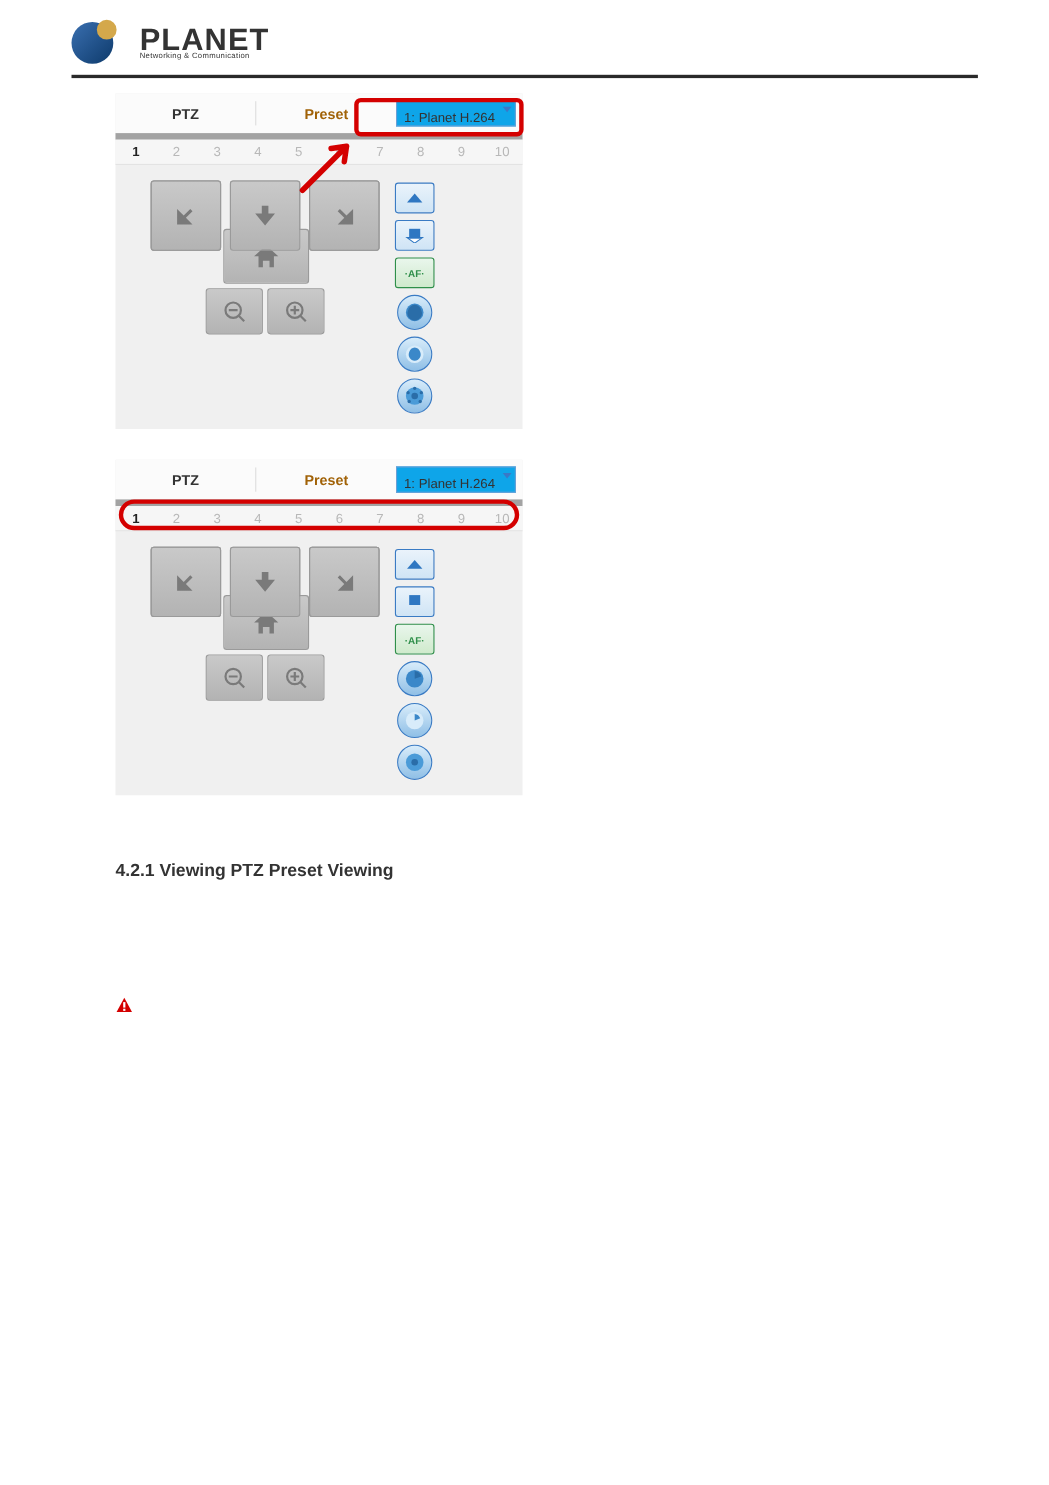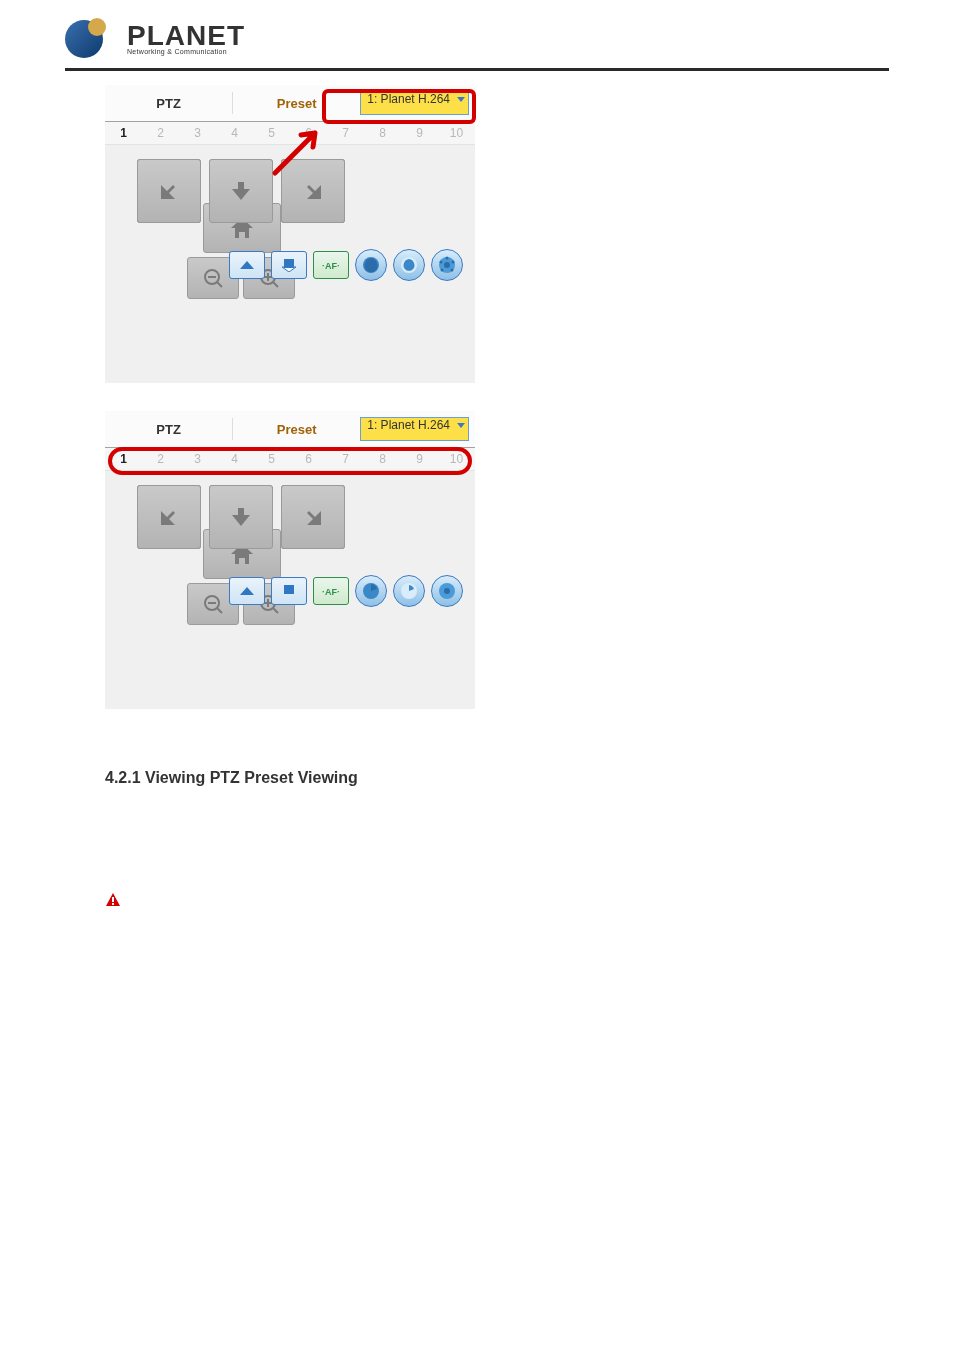--- a/index.html
+++ b/index.html
@@ -4,35 +4,35 @@
 <style>
 body{margin:0;background:#fff;font-family:Arial,Helvetica,sans-serif;color:#333}
 .page{width:954px;margin:0 auto;padding:20px 65px 0;box-sizing:border-box}
 .logo{display:flex;align-items:center;gap:24px;margin-bottom:10px}
 .logo-globe{width:38px;height:38px;border-radius:50%;background:linear-gradient(135deg,#3a6fb0,#0d3a6b);position:relative}
 .logo-globe::after{content:"";position:absolute;width:18px;height:18px;border-radius:50%;background:#d4a84b;right:-3px;top:-2px}
 .logo-text{font-family:Impact,Arial,sans-serif;font-size:28px;letter-spacing:1px;color:#333;font-weight:700;line-height:.9}
 .logo-sub{font-size:7px;letter-spacing:.3px;color:#333;font-weight:400}
 .hr{border:none;border-top:3px solid #2a2a2a;margin:8px 0 14px}
 .shot{width:370px;margin-left:40px;background:#f0f0f0;position:relative;padding-bottom:4px}
-.shot-tabs{display:flex;align-items:center;height:36px;background:#fbfbfb;border-bottom:1px solid #a3a3a3}
+.shot-tabs{display:flex;align-items:center;height:36px;background:#fbfbfb;border-bottom:6px solid #a3a3a3}
 .tab{flex:1;height:100%;display:flex;align-items:center;justify-content:center;font-size:13px;font-weight:700;color:#a16207}
 .tab.active{color:#333}
 .tab-sep{width:1px;height:22px;background:#ddd}
-.sel{border:1px solid #6a9fd6;background:#fde047;font-size:12px;color:#333;height:22px;display:flex;align-items:flex-start;padding:0 18px 0 6px;position:relative;margin-right:6px}
+.sel{border:1px solid #6a9fd6;background:#0ea5e9;font-size:12px;color:#333;height:22px;display:flex;align-items:flex-end;padding:0 18px 0 6px;position:relative;margin-right:6px}
 .sel .chev{position:absolute;right:3px;top:5px;width:0;height:0;border-left:4px solid transparent;border-right:4px solid transparent;border-top:5px solid #3b78c6}
 .numrow{display:flex;height:22px;background:#f6f6f6;border-bottom:1px solid #e3e3e3;font-size:12px}
 .numcell{flex:1;display:flex;align-items:center;justify-content:center;color:#b8b8b8}
 .numcell.bold{color:#222;font-weight:700}
 .ctrl-area{display:flex;padding:14px 12px 10px}
 .pad{width:210px;position:relative;height:210px}
 .pbtn{position:absolute;background:linear-gradient(#c9c9c9,#b3b3b3);border:1px solid #9a9a9a;border-radius:3px;display:flex;align-items:center;justify-content:center;color:#7a7a7a}
 .pbtn svg,.sbtn svg{display:block}
 .big{width:62px;height:62px}
-.side{position:relative;margin-left:32px;display:flex;flex-direction:row;gap:6px;align-items:center;padding-top:2px}
+.side{position:relative;margin-left:32px;display:flex;flex-direction:column;gap:6px;align-items:center;padding-top:2px}
 .sbtn{width:34px;height:26px;border-radius:3px;display:flex;align-items:center;justify-content:center;border:1px solid #3a7bc4;background:linear-gradient(#eaf3fb,#cfe4f5)}
 .sbtn.grn{border-color:#2f8f4a;background:linear-gradient(#e9f6ec,#cfeacc)}
 .sbtn.round{border-radius:50%;width:30px;height:30px;background:linear-gradient(#d8ecfa,#8fbfe6)}
 .round-red{border:4px solid #d40000;border-radius:14px;position:absolute;pointer-events:none}
 .arrow-red{position:absolute;pointer-events:none}
 .section-h{font-size:16px;font-weight:700;color:#333;margin:60px 0 0 40px}
 .note-row{display:flex;align-items:flex-start;gap:10px;margin:105px 0 0 40px}
 .warn-ico{width:16px;height:16px;flex:none}
 </style>
 </head>

